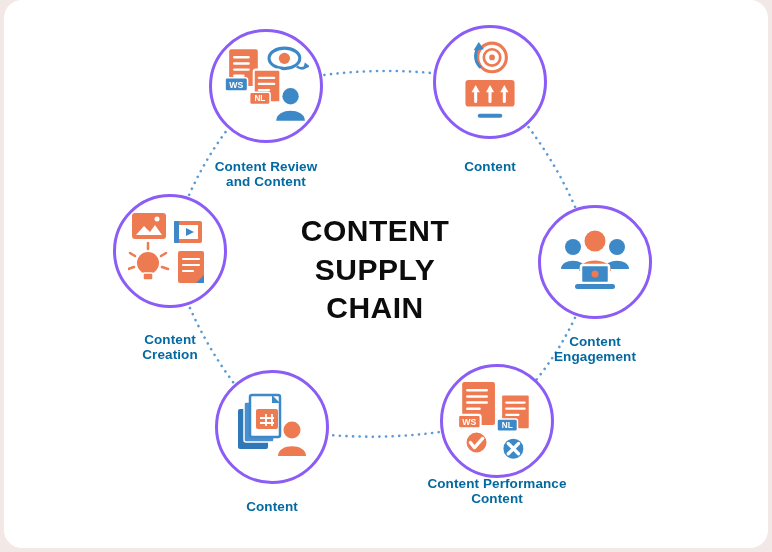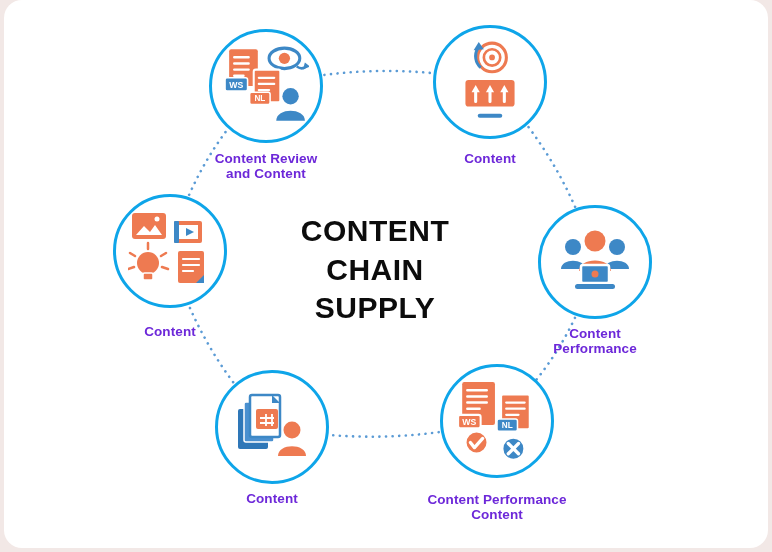--- a/index.html
+++ b/index.html
@@ -11,28 +11,28 @@
   }
   .card{
     position:absolute;left:4px;top:0;width:764px;height:548px;
     background:#ffffff;border-radius:18px;
   }
   .stage{position:absolute;left:0;top:0;width:772px;height:552px;}
   .connectors{position:absolute;left:0;top:0;z-index:1;}
   .node{position:absolute;z-index:2;}
   .node-circle{
     width:114px;height:114px;box-sizing:border-box;
-    border:3px solid #0ea5e9;border-radius:50%;
+    border:3px solid #8b5cf6;border-radius:50%;
     background:#ffffff;
     display:flex;align-items:center;justify-content:center;
   }
   .node-label{
     position:absolute;z-index:2;width:190px;
     text-align:center;font-weight:700;font-size:13.5px;line-height:1.12;
-    color:#6d28d9;letter-spacing:0.1px;
+    color:#0369a1;letter-spacing:0.1px;margin-top:8px;
   }
   .center-title{
     position:absolute;z-index:2;left:275px;top:210px;width:200px;
     text-align:center;font-weight:700;color:#0c0c0c;
     font-size:30px;line-height:1.15;letter-spacing:0.5px;
   }
   .center-title div{margin:4px 0;}
   svg text{font-family:"Liberation Sans",sans-serif;font-weight:700;}
 </style>
 </head>
@@ -48,22 +48,22 @@
       <path d="M490 82 Q566 160 595 262"></path>
       <path d="M595 262 Q571 355 497 421"></path>
       <path d="M497 421 Q385 449 272 427"></path>
       <path d="M272 427 Q197 352 170 251"></path>
       <path d="M170 251 Q194 155 266 86"></path>
     </g>
   </svg>
 
   <div class="center-title">
     <div>CONTENT</div>
+    <div>SUPPLY</div>
     <div>CHAIN</div>
-    <div>SUPPLY</div>
   </div>
 
   <div class="node" style="left:209px;top:29px;">
     <div class="node-circle">
       <svg width="86" height="86" viewBox="0 0 84 84">
         <g>
           <rect x="6" y="6" width="28" height="36" rx="2" fill="#ee7a51"></rect>
           <path d="M11 14h14M11 20h14M11 26h14M11 32h9" stroke="#ffffff" stroke-width="2.4" stroke-linecap="round" fill="none"></path>
           <rect x="2" y="34" width="22" height="13" rx="2" fill="#3d88c6" stroke="#ffffff" stroke-width="1.5"></rect>
           <text x="13" y="44" font-size="8.5" fill="#ffffff" text-anchor="middle">WS</text>
@@ -131,21 +131,21 @@
         <g>
           <rect x="28" y="45" width="28" height="18" rx="2" fill="#3d88c6" stroke="#ffffff" stroke-width="2.5"></rect>
           <circle cx="42" cy="54" r="3.5" fill="#ee7a51"></circle>
           <rect x="22" y="64" width="40" height="5" rx="2.5" fill="#3d88c6"></rect>
         </g>
       </svg>
     </div>
   </div>
   <div class="node-label" style="left:500px;top:326px;">
     <div>Content</div>
-    <div>Performance</div>
+    <div>Engagement</div>
   </div>
 
   <div class="node" style="left:440px;top:364px;">
     <div class="node-circle">
       <svg width="86" height="86" viewBox="0 0 84 84">
         <g>
           <rect x="8" y="4" width="32" height="42" rx="2" fill="#ee7a51"></rect>
           <path d="M13 12h19M13 18h19M13 24h19M13 30h12" stroke="#ffffff" stroke-width="2.4" stroke-linecap="round" fill="none"></path>
           <rect x="4" y="36" width="22" height="13" rx="2" fill="#ee7a51" stroke="#ffffff" stroke-width="2"></rect>
           <text x="15" y="46" font-size="8.5" fill="#ffffff" text-anchor="middle">WS</text>
@@ -160,21 +160,21 @@
           <circle cx="22" cy="63" r="11" fill="#ee7a51" stroke="#ffffff" stroke-width="2.5"></circle>
           <path d="M16 63 l4 5 8 -9" stroke="#ffffff" stroke-width="3.2" fill="none" stroke-linecap="round" stroke-linejoin="round"></path>
         </g>
         <g>
           <circle cx="58" cy="69" r="11" fill="#3d88c6" stroke="#ffffff" stroke-width="2.5"></circle>
           <path d="M53 64 l10 10 M63 64 l-10 10" stroke="#ffffff" stroke-width="3.2" stroke-linecap="round"></path>
         </g>
       </svg>
     </div>
   </div>
-  <div class="node-label" style="left:402px;top:492px;">
+  <div class="node-label" style="left:402px;top:468px;">
     <div>Content Performance</div>
     <div>Content</div>
   </div>
 
   <div class="node" style="left:215px;top:370px;">
     <div class="node-circle">
       <svg width="84" height="84" viewBox="0 0 84 84">
         <g>
           <rect x="8" y="24" width="30" height="40" rx="2" fill="#2e77b8"></rect>
           <rect x="14" y="17" width="30" height="40" rx="2" fill="#4a90d0" stroke="#ffffff" stroke-width="1.5"></rect>
@@ -218,15 +218,16 @@
         <g>
           <rect x="50" y="42" width="26" height="32" rx="2" fill="#ee7a51"></rect>
           <path d="M55 50h16M55 56h16M55 62h10" stroke="#ffffff" stroke-width="2.2" stroke-linecap="round" fill="none"></path>
           <path d="M76 66 v8 h-8 z" fill="#3d88c6"></path>
         </g>
       </svg>
     </div>
   </div>
   <div class="node-label" style="left:75px;top:324px;">
     <div>Content</div>
+    <div>Creation</div>
   </div>
 
 </div>
 
 </body></html>

